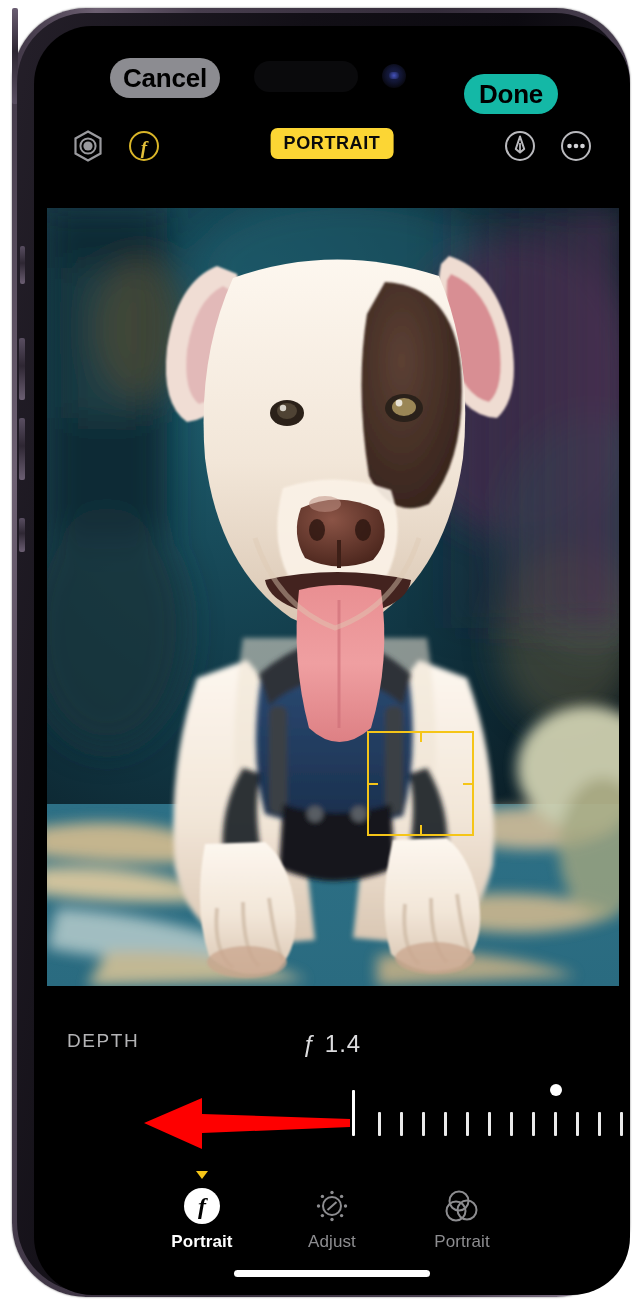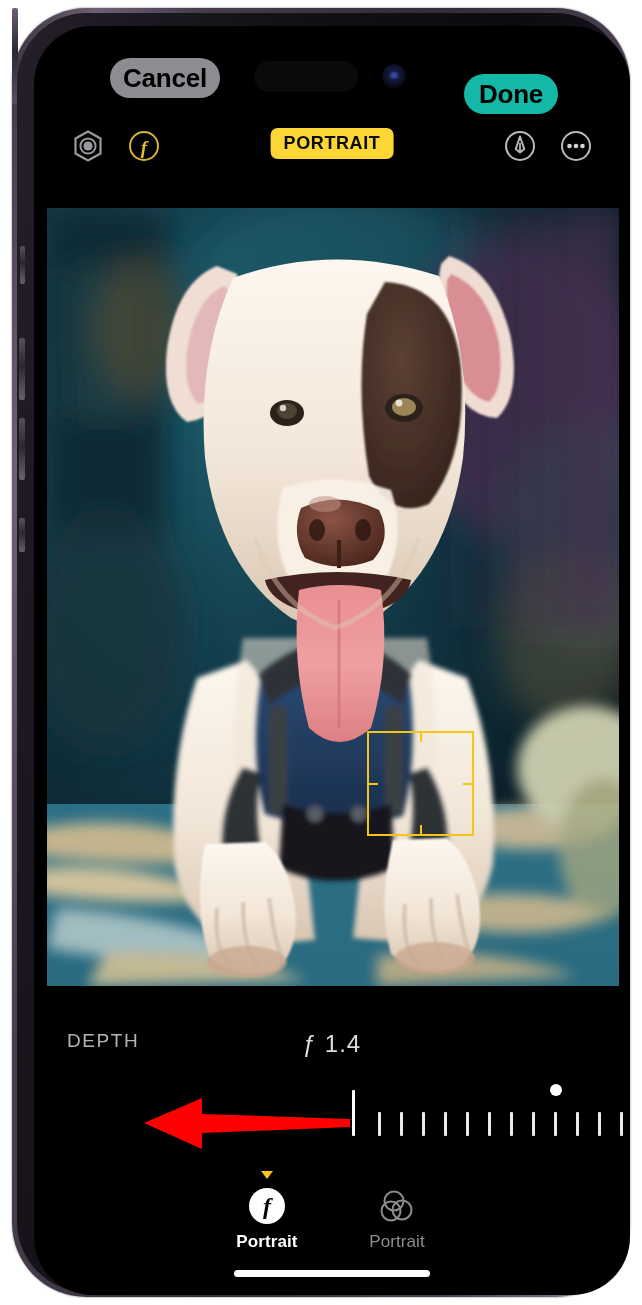--- a/index.html
+++ b/index.html
@@ -362,20 +362,39 @@
       <div class="tabs">
 
         <div class="tab active">
           <div class="marker"></div>
           <div class="ic">
             <div class="fcircle">f</div>
           </div>
           <div class="lb">Portrait</div>
         </div>
 
+        <div class="tab">
+          <div class="ic">
+            <svg width="38" height="38" viewBox="0 0 38 38">
+              <circle cx="19" cy="19" r="9" fill="none" stroke="#8d8d90" stroke-width="2"></circle>
+              <line x1="14.5" y1="23" x2="23.5" y2="15" stroke="#8d8d90" stroke-width="2"></line>
+              <g fill="#8d8d90">
+                <circle cx="19" cy="5.5" r="1.7"></circle>
+                  <circle cx="28.6" cy="9.4" r="1.7"></circle>
+                <circle cx="32.5" cy="19" r="1.7"></circle>
+                  <circle cx="28.6" cy="28.6" r="1.7"></circle>
+                <circle cx="19" cy="32.5" r="1.7"></circle>
+                  <circle cx="9.4" cy="28.6" r="1.7"></circle>
+                <circle cx="5.5" cy="19" r="1.7"></circle>
+                  <circle cx="9.4" cy="9.4" r="1.7"></circle>
+              </g>
+            </svg>
+          </div>
+          <div class="lb">Adjust</div>
+        </div>
 
         <div class="tab">
           <div class="ic">
             <svg width="38" height="38" viewBox="0 0 38 38">
               <circle cx="16" cy="14" r="9.5" fill="none" stroke="#8d8d90" stroke-width="2"></circle>
               <circle cx="13" cy="24" r="9.5" fill="none" stroke="#8d8d90" stroke-width="2"></circle>
               <circle cx="24" cy="23" r="9.5" fill="none" stroke="#8d8d90" stroke-width="2"></circle>
             </svg>
           </div>
           <div class="lb">Portrait</div>

